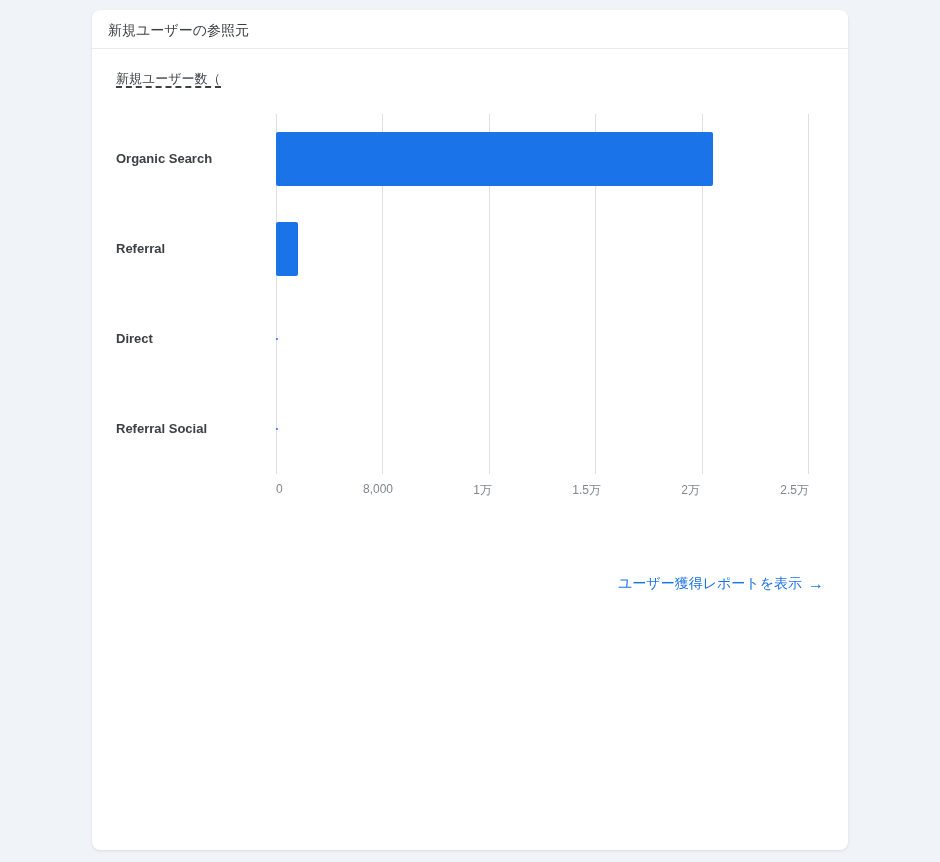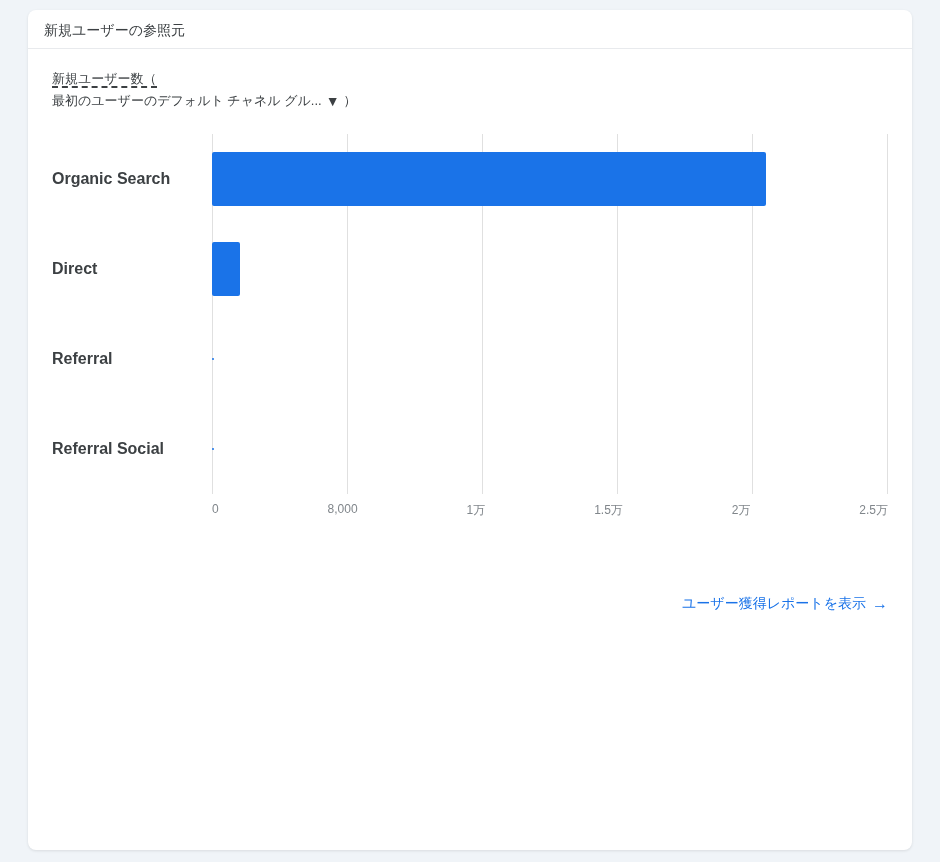--- a/index.html
+++ b/index.html
@@ -10,35 +10,35 @@
       display: flex;
       align-items: flex-start;
       justify-content: center;
       padding: 10px;
     }
 
     .widget-container {
       background: #fff;
       border-radius: 8px;
       box-shadow: 0 1px 3px rgba(0,0,0,0.1);
-      width: 884px;
+      width: 756px;
       min-height: 840px;
       overflow: hidden;
       position: relative;
     }
 
     .widget-title {
       font-size: 14px;
       color: #3c4043;
       padding: 12px 16px 8px 16px;
       border-bottom: 1px solid #e8eaed;
     }
 
     .chart-area {
-      padding: 20px 24px 16px 24px;
+      padding: 20px 39px 16px 24px;
     }
 
     .chart-header {
       margin-bottom: 24px;
     }
 
     .chart-metric-label {
       font-size: 13px;
       color: #3c4043;
       border-bottom: 2px dashed #3c4043;
@@ -75,21 +75,21 @@
       flex-direction: column;
     }
 
     .y-label-item {
       display: flex;
       align-items: center;
       height: 90px;
     }
 
     .y-label-text {
-      font-size: 16px;
+      font-size: 13px;
       font-weight: 600;
       color: #3c4043;
       white-space: nowrap;
     }
 
     .bars-and-grid {
       flex: 1;
       position: relative;
       display: flex;
       flex-direction: column;
@@ -188,38 +188,33 @@
 <body>
 
 <div class="widget-container">
   <div class="widget-title">新規ユーザーの参照元</div>
 
   <div class="chart-area">
     <div class="chart-header">
       <div>
         <span class="chart-metric-label">新規ユーザー数（</span>
       </div>
-      <div class="chart-dimension-label">
-        <span>最初のユーザーのデフォルト チャネル グル...</span>
-        <span class="dropdown-arrow">▼</span>
-        <span>）</span>
-      </div>
     </div>
 
     <div class="chart-plot-area">
 
       <div class="y-labels">
         <div class="y-label-item">
           <span class="y-label-text">Organic Search</span>
         </div>
         <div class="y-label-item">
+          <span class="y-label-text">Referral</span>
+        </div>
+        <div class="y-label-item">
           <span class="y-label-text">Direct</span>
-        </div>
-        <div class="y-label-item">
-          <span class="y-label-text">Referral</span>
         </div>
         <div class="y-label-item">
           <span class="y-label-text">Referral Social</span>
         </div>
       </div>
 
       <div class="bars-and-grid">
 
         <div class="grid-lines">
           <div class="grid-line"></div>

